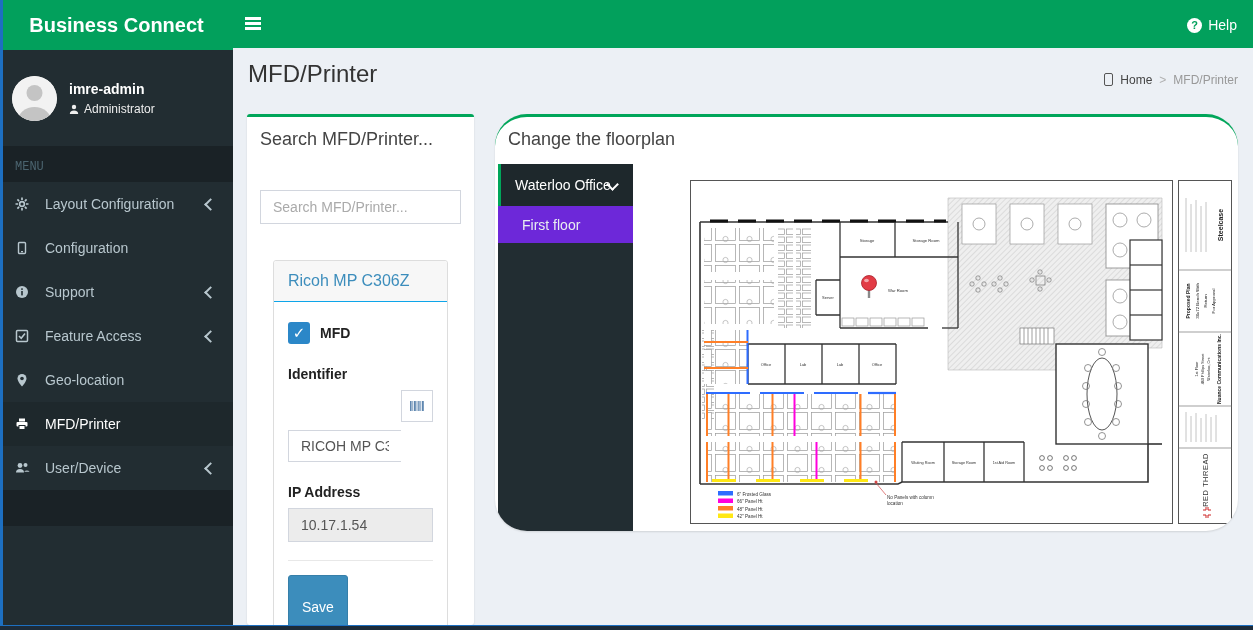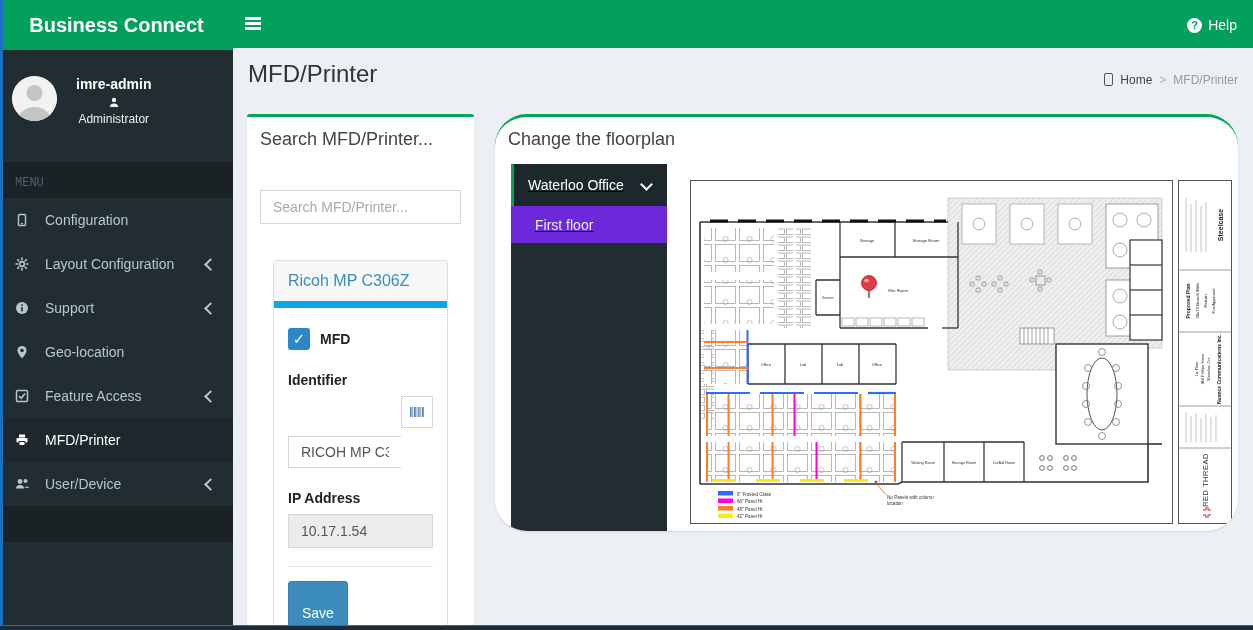--- a/index.html
+++ b/index.html
@@ -10,25 +10,25 @@
   .win-bottom{position:absolute;left:0;bottom:0;width:1253px;height:4px;background:#1d2b39;border-top:1px solid #1d6fc1;z-index:50;}
   
   .topbar{position:absolute;left:0;top:0;width:1253px;height:48px;background:#02a05c;}
   .logo{position:absolute;left:0;top:0;width:233px;height:50px;background:#02a05c;color:#fff;font-size:20px;font-weight:bold;display:flex;align-items:center;justify-content:center;}
   .hamburger{position:absolute;left:245px;top:17px;width:18px;height:16px;cursor:pointer;}
   .hamburger span{display:block;width:16px;height:2.5px;background:#fff;margin:0 0 2.6px 0;}
   .help{position:absolute;right:16px;top:0;height:50px;display:flex;align-items:center;color:#fff;font-size:14px;gap:6px;}
   .qcircle{width:15px;height:15px;border-radius:50%;background:#fff;color:#02a05c;font-size:11px;font-weight:bold;display:flex;align-items:center;justify-content:center;}
   
   .sidebar{position:absolute;left:0;top:50px;width:233px;height:576px;background:#222d32;}
-  .userpanel{display:flex;padding:26px 12px;height:60px;gap:7px;}
+  .userpanel{display:flex;align-items:center;padding:18px 12px;height:60px;}
   .avatar{width:45px;height:45px;border-radius:50%;overflow:hidden;background:#f0f0f0;flex:0 0 45px;}
   .uinfo{margin-left:12px;color:#fff;}
   .uname{font-size:14px;font-weight:bold;}
-  .urole{font-size:12px;color:#eee;margin-top:5px;display:flex;align-items:center;gap:5px;flex-direction:column;}
+  .urole{font-size:12px;color:#eee;margin-top:5px;display:flex;align-items:center;gap:5px;}
   .menulabel{color:#4b646f;font-size:12px;padding:14px 15px 8px 15px;background:#1a2226;font-family:Liberation Mono, monospace;}
   ul.menu{list-style:none;margin:0;padding:0;}
   ul.menu li{height:44px;display:flex;align-items:center;padding:0 15px;color:#b8c7ce;font-size:14px;cursor:pointer;position:relative;}
   ul.menu li .mi{width:20px;margin-right:10px;display:flex;align-items:center;}
   ul.menu li.active{background:#1e282c;color:#fff;border-left:3px solid #00a65a;padding-left:12px;}
   .chev-l{display:inline-block;width:7px;height:7px;border-left:2px solid #b8c7ce;border-bottom:2px solid #b8c7ce;transform:rotate(45deg);position:absolute;right:18px;}
   .chev-d{display:inline-block;width:7px;height:7px;border-left:2px solid #fff;border-bottom:2px solid #fff;transform:rotate(-45deg);position:absolute;right:16px;top:16px;}
   .sidediv{height:36px;background:#1a2226;}
   
   .pagetitle{position:absolute;left:248px;top:60px;font-size:24px;color:#333;}
@@ -39,34 +39,34 @@
   
   .card{position:absolute;background:#fff;border-top:3px solid #00a65a;border-radius:3px;box-shadow:0 1px 2px rgba(0,0,0,0.12);margin-top:11px;}
   .card-search{left:247px;top:103px;width:227px;height:511px;padding:0;box-sizing:border-box;}
   .card-floor{left:495px;top:103px;width:743px;height:417px;box-sizing:border-box;overflow:hidden;border-radius:32px;}
   .cardtitle{font-size:18px;color:#444;padding:12px 13px 0 13px;}
   .searchwrap{padding:0 13px;}
   .input{box-sizing:border-box;width:100%;height:34px;border:1px solid #d2d6de;border-radius:0;padding:6px 12px;font-size:14px;color:#555;font-family:inherit;background:#fff;}
   .input::placeholder{color:#aaa;}
   .searchwrap .input{margin-top:40px;}
   .panel{margin:36px 13px 0 13px;border:1px solid #ddd;border-radius:3px;}
-  .panel-h{background:#f7f7f7;border-bottom:7px solid #0ea5e9;padding:11px 14px;color:#3c8dbc;font-size:16px;border-radius:3px 3px 0 0;}
+  .panel-h{background:#f7f7f7;border-bottom:1px solid #0ea5e9;padding:11px 14px;color:#3c8dbc;font-size:16px;border-radius:3px 3px 0 0;}
   .panel-b{padding:14px 14px 16px 14px;}
   .chkrow{display:flex;align-items:center;margin-top:6px;gap:10px;}
   .chk{width:22px;height:22px;background:#2b87c8;border-radius:3px;color:#fff;font-size:15px;display:flex;align-items:center;justify-content:center;cursor:pointer;}
   .blabel{font-size:14px;font-weight:bold;color:#222;}
   .flabel{font-size:14px;font-weight:bold;color:#222;margin-top:22px;}
   .igroup{display:flex;margin-top:8px;}
   .igroup .input{height:32px;border-right:0;flex:1;min-width:0;}
   .iaddon{width:32px;height:32px;box-sizing:border-box;border:1px solid #d2d6de;background:#fff;display:flex;align-items:center;justify-content:center;cursor:pointer;padding:0;}
   .input.disabled{background:#ececec;color:#555;margin-top:8px;}
   .divider{border-top:1px solid #e8e8e8;margin:18px 0 14px 0;}
   .savebtn{background:#3c8dbc;border:1px solid #367fa9;color:#fff;font-size:14px;font-family:inherit;padding:23px 13px;border-radius:3px;cursor:pointer;}
   
-  .floornav{position:absolute;left:16px;top:47px;bottom:0;width:156px;background:#222d32;text-decoration:underline;}
+  .floornav{position:absolute;left:3px;top:47px;bottom:0;width:135px;background:#222d32;}
   .fn-item{height:42px;display:flex;align-items:center;padding:0 14px;color:#fff;font-size:14px;cursor:pointer;position:relative;background:#1e282c;border-left:3px solid #00a65a;box-sizing:border-box;}
   .fn-sub{height:37px;display:flex;align-items:center;padding:0 30px 0 24px;color:#e8eef1;font-size:14px;cursor:pointer;background:#6d28d9;text-align:right;}
   .plan{position:absolute;left:195px;top:63px;}
 </style>
 </head>
 <body>
 
 <div class="app">
 
   <div class="topbar">
@@ -102,65 +102,65 @@
             </svg>
           <span>Administrator</span>
         </div>
       </div>
     </div>
     <div class="menulabel">MENU</div>
     <ul class="menu">
       <li>
         <span class="mi">
             <svg width="14" height="14" viewBox="0 0 14 14">
+              <circle cx="7" cy="7" r="2.4" fill="none" stroke="#b8c7ce" stroke-width="1.6"></circle>
+              <path d="M7,0.5 V3 M7,11 V13.5 M0.5,7 H3 M11,7 H13.5 M2.4,2.4 L4.1,4.1 M9.9,9.9 L11.6,11.6 M11.6,2.4 L9.9,4.1 M4.1,9.9 L2.4,11.6" stroke="#b8c7ce" stroke-width="1.7"></path>
+            </svg>
+          </span>
+        <span>Layout Configuration</span>
+        <span class="chev-l"></span>
+      </li>
+      <li>
+        <span class="mi">
+            <svg width="14" height="14" viewBox="0 0 14 14">
               <rect x="3.5" y="1.5" width="7" height="11" rx="1" fill="none" stroke="#b8c7ce" stroke-width="1.4"></rect>
               <line x1="6" y1="10.6" x2="8" y2="10.6" stroke="#b8c7ce" stroke-width="1.2"></line>
             </svg>
           </span>
         <span>Configuration</span>
-      </li>
-      <li>
-        <span class="mi">
-            <svg width="14" height="14" viewBox="0 0 14 14">
-              <circle cx="7" cy="7" r="2.4" fill="none" stroke="#b8c7ce" stroke-width="1.6"></circle>
-              <path d="M7,0.5 V3 M7,11 V13.5 M0.5,7 H3 M11,7 H13.5 M2.4,2.4 L4.1,4.1 M9.9,9.9 L11.6,11.6 M11.6,2.4 L9.9,4.1 M4.1,9.9 L2.4,11.6" stroke="#b8c7ce" stroke-width="1.7"></path>
-            </svg>
-          </span>
-        <span>Layout Configuration</span>
-        <span class="chev-l"></span>
       </li>
       <li>
         <span class="mi">
             <svg width="14" height="14" viewBox="0 0 14 14">
               <circle cx="7" cy="7" r="6" fill="#b8c7ce"></circle>
               <rect x="6.2" y="6" width="1.6" height="4.4" fill="#222d32"></rect>
               <rect x="6.2" y="3.3" width="1.6" height="1.6" fill="#222d32"></rect>
             </svg>
           </span>
         <span>Support</span>
         <span class="chev-l"></span>
       </li>
       <li>
         <span class="mi">
             <svg width="14" height="14" viewBox="0 0 14 14">
+              <rect x="1.5" y="1.5" width="11" height="11" rx="1" fill="none" stroke="#b8c7ce" stroke-width="1.5"></rect>
+              <path d="M4,7 l2.2,2.2 L10,4.5" fill="none" stroke="#b8c7ce" stroke-width="1.6"></path>
+            </svg>
+          </span>
+        <span>Feature Access</span>
+        <span class="chev-l"></span>
+      </li>
+      <li>
+        <span class="mi">
+            <svg width="14" height="14" viewBox="0 0 14 14">
               <path d="M7,13.5 C7,13.5 2.5,8.7 2.5,5.5 A4.5,4.5 0 1 1 11.5,5.5 C11.5,8.7 7,13.5 7,13.5 Z" fill="#b8c7ce"></path>
               <circle cx="7" cy="5.5" r="1.8" fill="#222d32"></circle>
             </svg>
           </span>
         <span>Geo-location</span>
-      </li>
-      <li>
-        <span class="mi">
-            <svg width="14" height="14" viewBox="0 0 14 14">
-              <rect x="1.5" y="1.5" width="11" height="11" rx="1" fill="none" stroke="#b8c7ce" stroke-width="1.5"></rect>
-              <path d="M4,7 l2.2,2.2 L10,4.5" fill="none" stroke="#b8c7ce" stroke-width="1.6"></path>
-            </svg>
-          </span>
-        <span>Feature Access</span>
-        <span class="chev-l"></span>
       </li>
       <li class="active">
         <span class="mi">
             <svg width="14" height="14" viewBox="0 0 14 14">
               <rect x="4" y="1.5" width="6" height="3" fill="#fff"></rect>
               <rect x="1.5" y="5" width="11" height="4.5" rx="1" fill="#fff"></rect>
               <rect x="4" y="8.5" width="6" height="4" fill="#fff" stroke="#1e282c" stroke-width="1"></rect>
             </svg>
           </span>
         <span>MFD/Printer</span>

